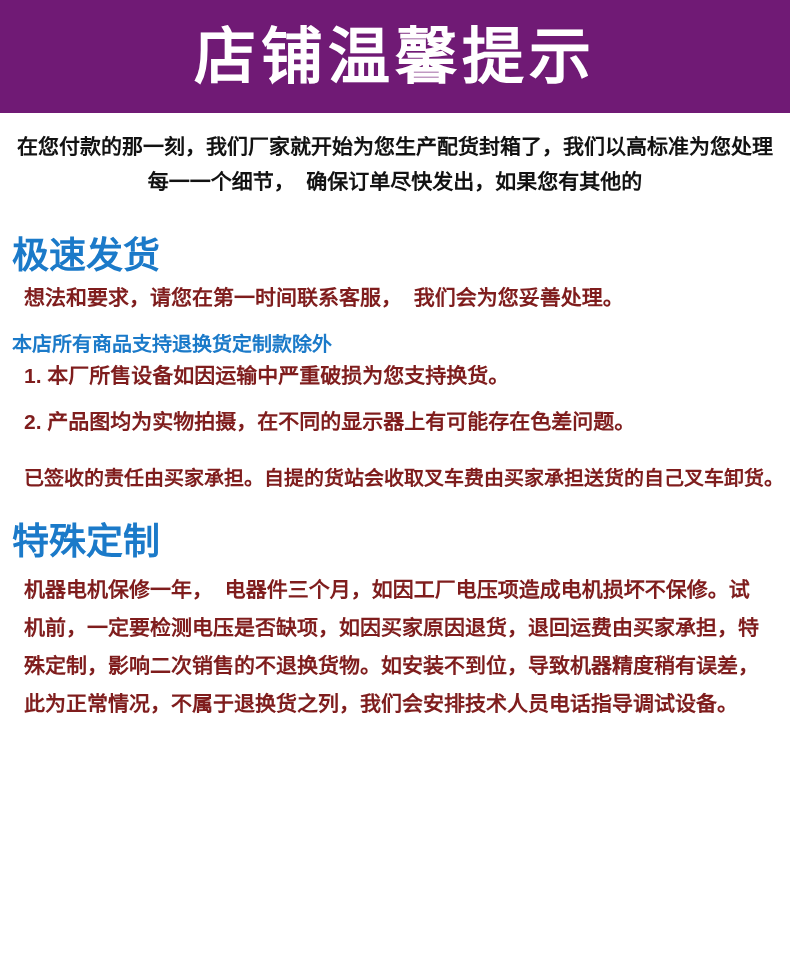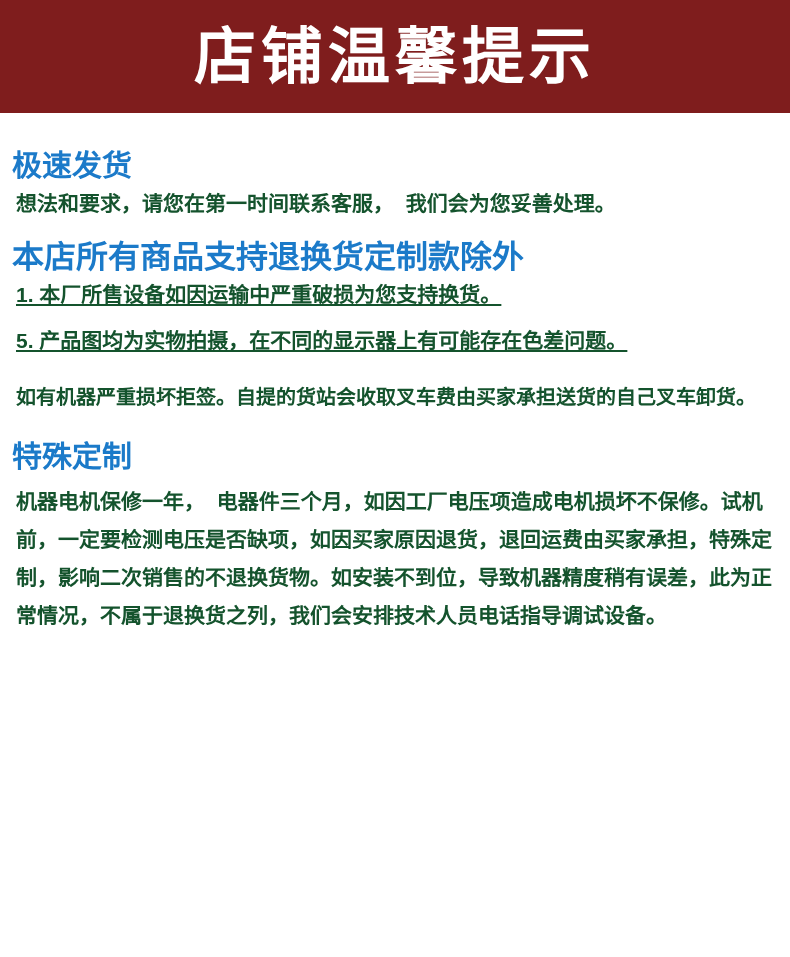--- a/index.html
+++ b/index.html
@@ -15,21 +15,21 @@
   .page {
     width: 790px;
     height: 957px;
     background: #ffffff;
     box-sizing: border-box;
   }
   
   .banner {
     width: 790px;
     height: 113px;
-    background: #7f1d1d;
+    background: #701a75;
     display: flex;
     align-items: center;
     justify-content: center;
   }
   .banner-title {
     color: #ffffff;
     font-size: 62px;
     font-weight: bold;
     letter-spacing: 5px;
     line-height: 1;
@@ -44,76 +44,78 @@
     color: #121212;
     white-space: pre-wrap;
   }
   
   .content {
     padding: 0 12px 0 12px;
     box-sizing: border-box;
   }
   .sec-heading {
     color: #1b7ac9;
-    font-size: 30px;
+    font-size: 37px;
     font-weight: bold;
     line-height: 1.15;
     margin: 0;
     white-space: nowrap;
   }
   .sec-heading.big {
-    font-size: 32px;
+    font-size: 20px;
   }
   .sec-body {
     font-size: 21px;
     line-height: 30px;
-    color: #14532d;
-    margin: 4px;
+    color: #7f1d1d;
+    margin: 12px;
     white-space: pre-wrap;
   }
   
   .sec-fast     { margin-top: 36px; }
   .sec-fast     .sec-body   { margin-top: 5px; }
   .sec-return   { margin-top: 20px; }
-  .sec-return   .sec-body   { margin-top: 5px; text-decoration: underline; }
+  .sec-return   .sec-body   { margin-top: 5px; }
   .sec-return   .sec-body + .sec-body { margin-top: 16px; }
   .sec-easy     { margin-top: 30px; }
   .sec-easy     .sec-body   { margin-top: 8px; }
   .sec-easy     .sec-body + .sec-body { margin-top: 0; }
   .sec-shipping { margin-top: 26px; }
   .sec-shipping .sec-body   { margin-top: 7px; font-size: 20px; white-space: nowrap; }
   .sec-after    { margin-top: 28px; }
   .sec-after    .sec-body   { margin-top: 8px; line-height: 38px; }
 </style>
 </head>
 <body>
 
 <div class="page">
 
   <div class="banner">
     <div class="banner-title">店铺温馨提示</div>
   </div>
 
+  <div class="intro">在您付款的那一刻，我们厂家就开始为您生产配货封箱了，我们以高标准为您处理
+每一一个细节，  确保订单尽快发出，如果您有其他的</div>
 
   <div class="content">
 
     <div class="section sec-fast">
       <h2 class="sec-heading">极速发货</h2>
       <p class="sec-body">想法和要求，请您在第一时间联系客服，  我们会为您妥善处理。</p>
     </div>
 
     <div class="section sec-return">
       <h2 class="sec-heading big">本店所有商品支持退换货定制款除外</h2>
       <p class="sec-body">1. 本厂所售设备如因运输中严重破损为您支持换货。</p>
-      <p class="sec-body">5. 产品图均为实物拍摄，在不同的显示器上有可能存在色差问题。</p>
+      <p class="sec-body">2. 产品图均为实物拍摄，在不同的显示器上有可能存在色差问题。</p>
     </div>
 
 
     <div class="section sec-shipping">
-      <p class="sec-body">如有机器严重损坏拒签。自提的货站会收取叉车费由买家承担送货的自己叉车卸货。</p>
+      <p class="sec-body">已签收的责任由买家承担。自提的货站会收取叉车费由买家承担送货的自己叉车卸货。</p>
     </div>
 
     <div class="section sec-after">
       <h2 class="sec-heading">特殊定制</h2>
       <p class="sec-body">机器电机保修一年，  电器件三个月，如因工厂电压项造成电机损坏不保修。试机前，一定要检测电压是否缺项，如因买家原因退货，退回运费由买家承担，特殊定制，影响二次销售的不退换货物。如安装不到位，导致机器精度稍有误差，此为正常情况，不属于退换货之列，我们会安排技术人员电话指导调试设备。</p>
     </div>
 
   </div>
 </div>
 

